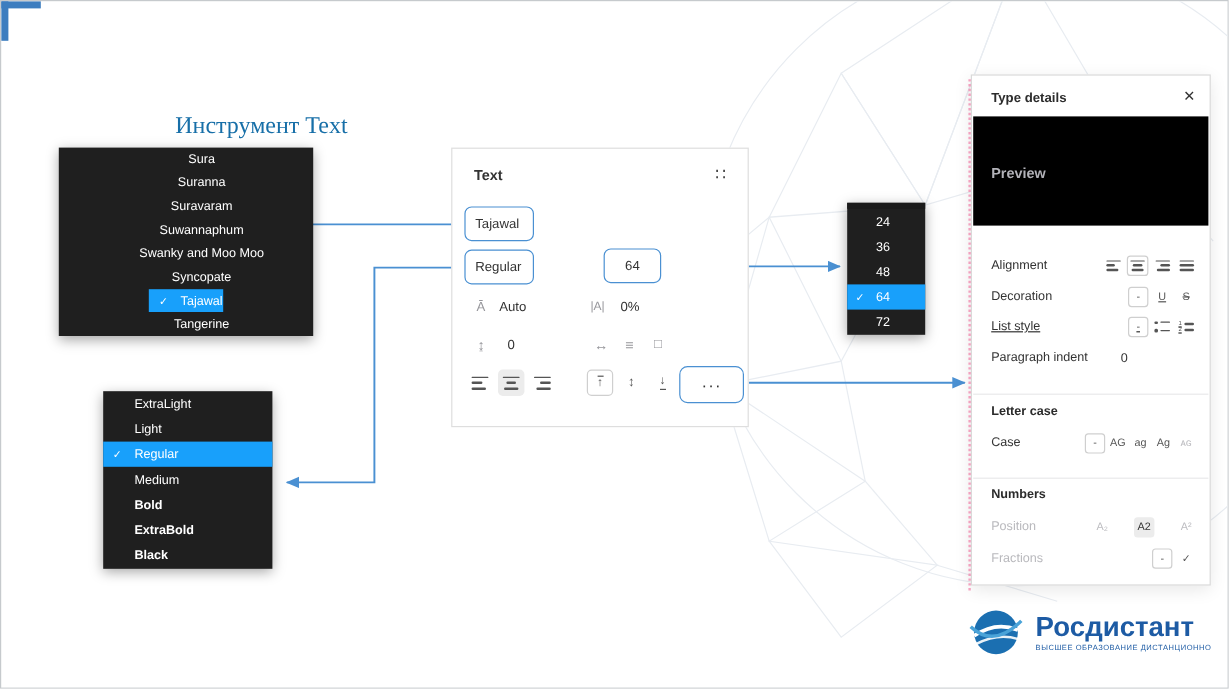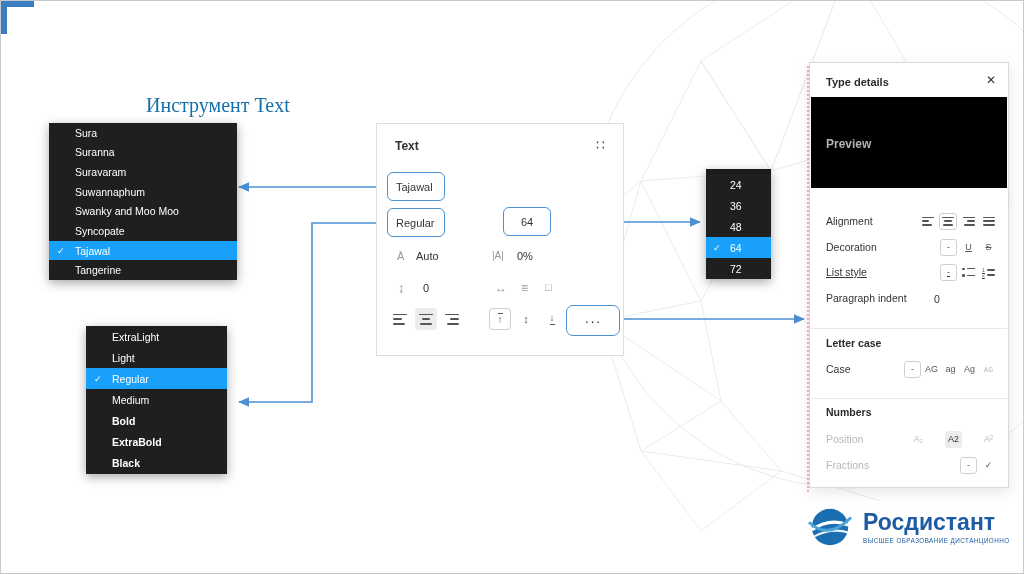--- a/index.html
+++ b/index.html
@@ -25,21 +25,21 @@
   
   .dark-menu{
     position:absolute; background:#1f1f1f; z-index:6;
     box-shadow:0 3px 10px rgba(0,0,0,.35);
     display:flex; flex-direction:column; color:#fff;
   }
   .menu-row{flex:1; display:flex; align-items:center; padding-left:26px;
     font-size:10.5px; position:relative; white-space:nowrap;}
   .menu-row.selected{background:#18a0fb;}
   .menu-check{position:absolute; left:8px; font-size:9px; color:#fff;}
-  .font-menu{left:48px; top:122px; width:188px; height:157px;}
+  .font-menu{left:48px; top:122px; width:212px; height:157px;align-items:center;}
   .weight-menu{left:85px; top:325px; width:141px; height:148px;}
   .size-menu{left:705px; top:168px; width:65px; height:110px;}
   .size-menu .menu-row{padding-left:24px;}
   .size-menu .menu-check{left:7px;}
   .menu-sliver{height:5px; background:#1a1a1a;}
   .fw-200{font-weight:200}.fw-300{font-weight:300}.fw-400{font-weight:400}
   .fw-500{font-weight:500}.fw-700{font-weight:700}.fw-800{font-weight:800}.fw-900{font-weight:900}
 
   
   .text-panel{position:absolute; left:375px; top:122px; width:248px; height:233px;

